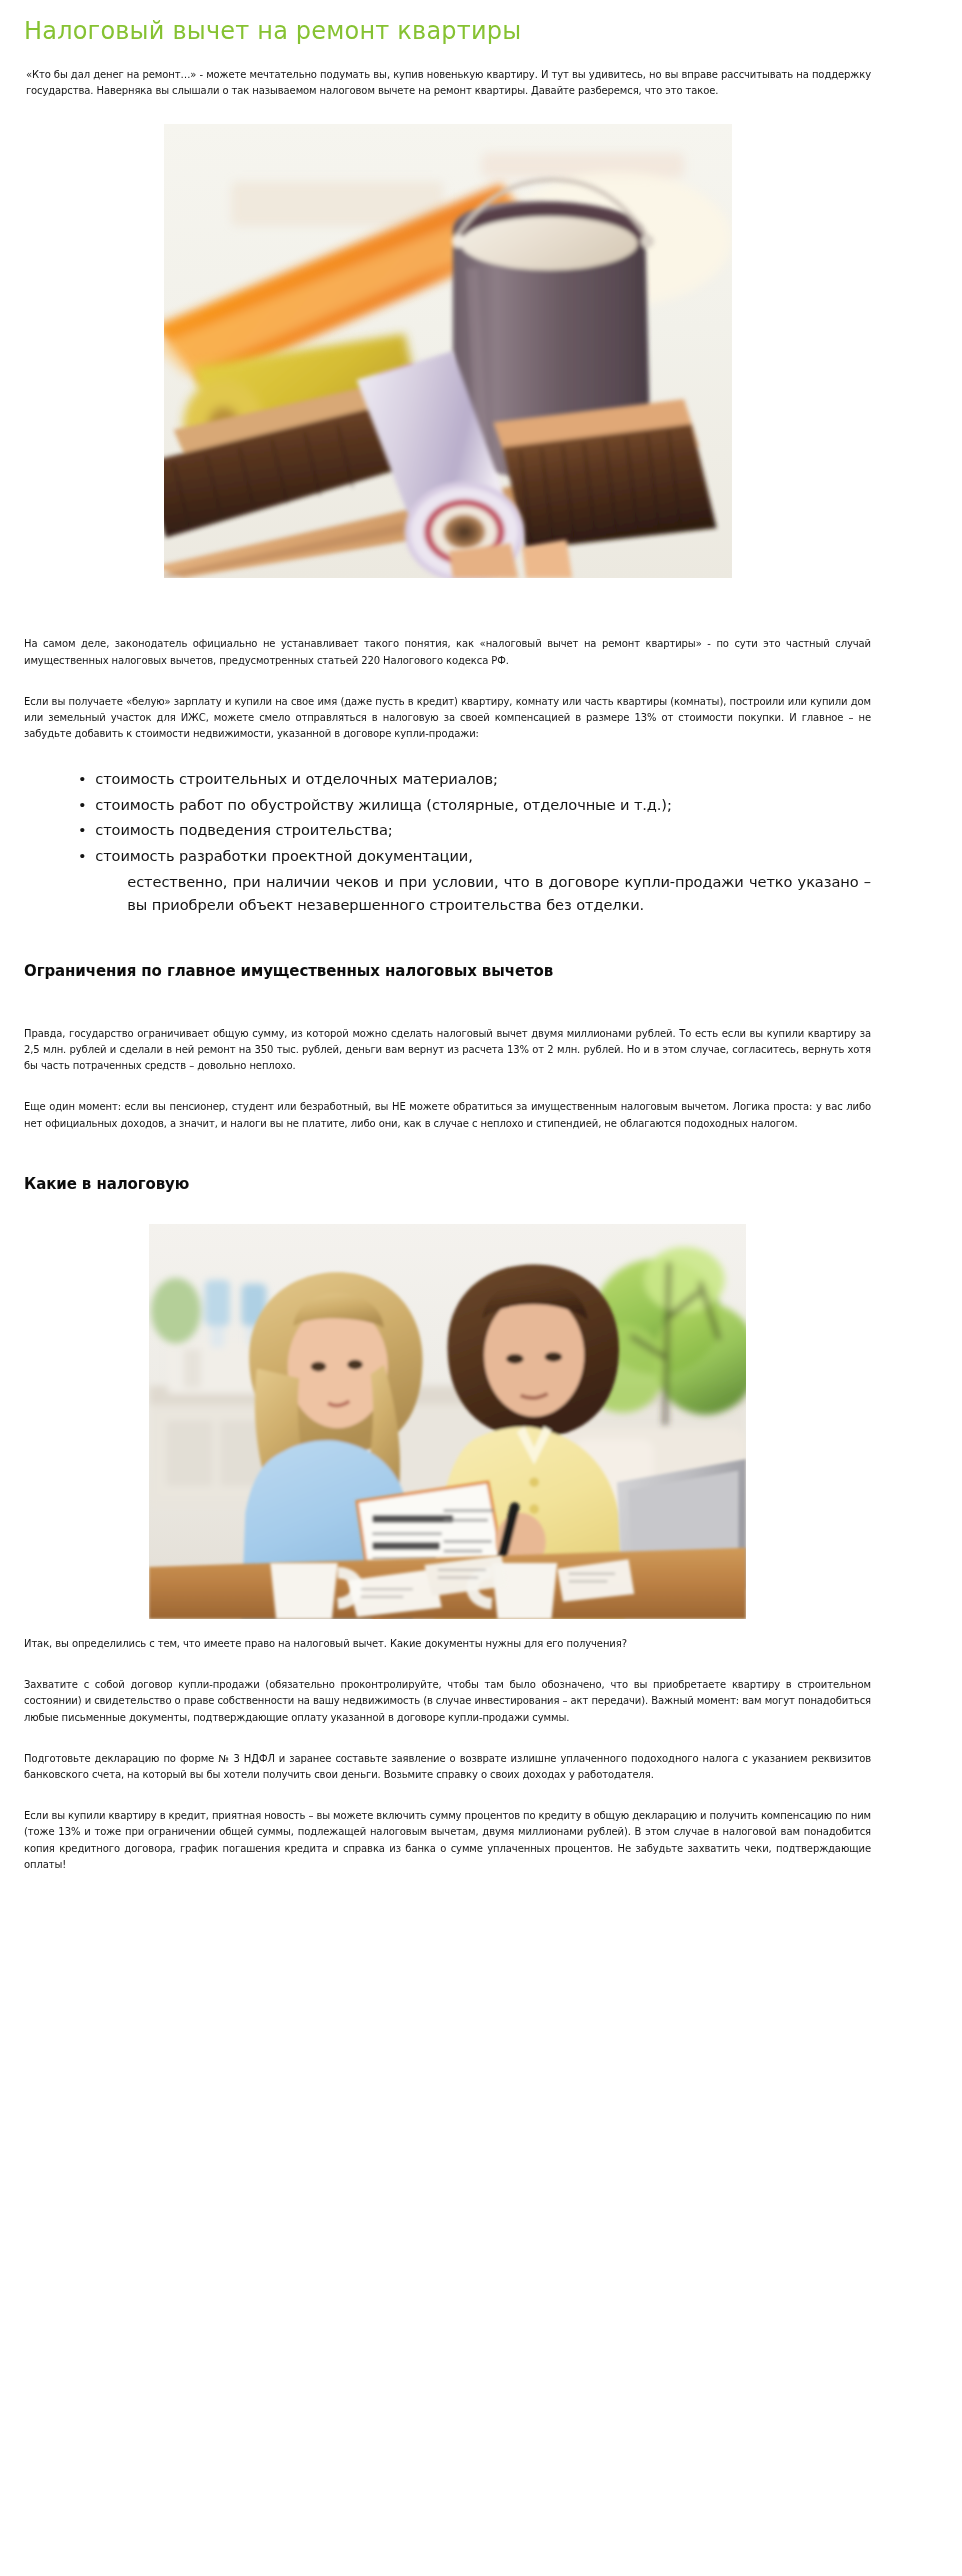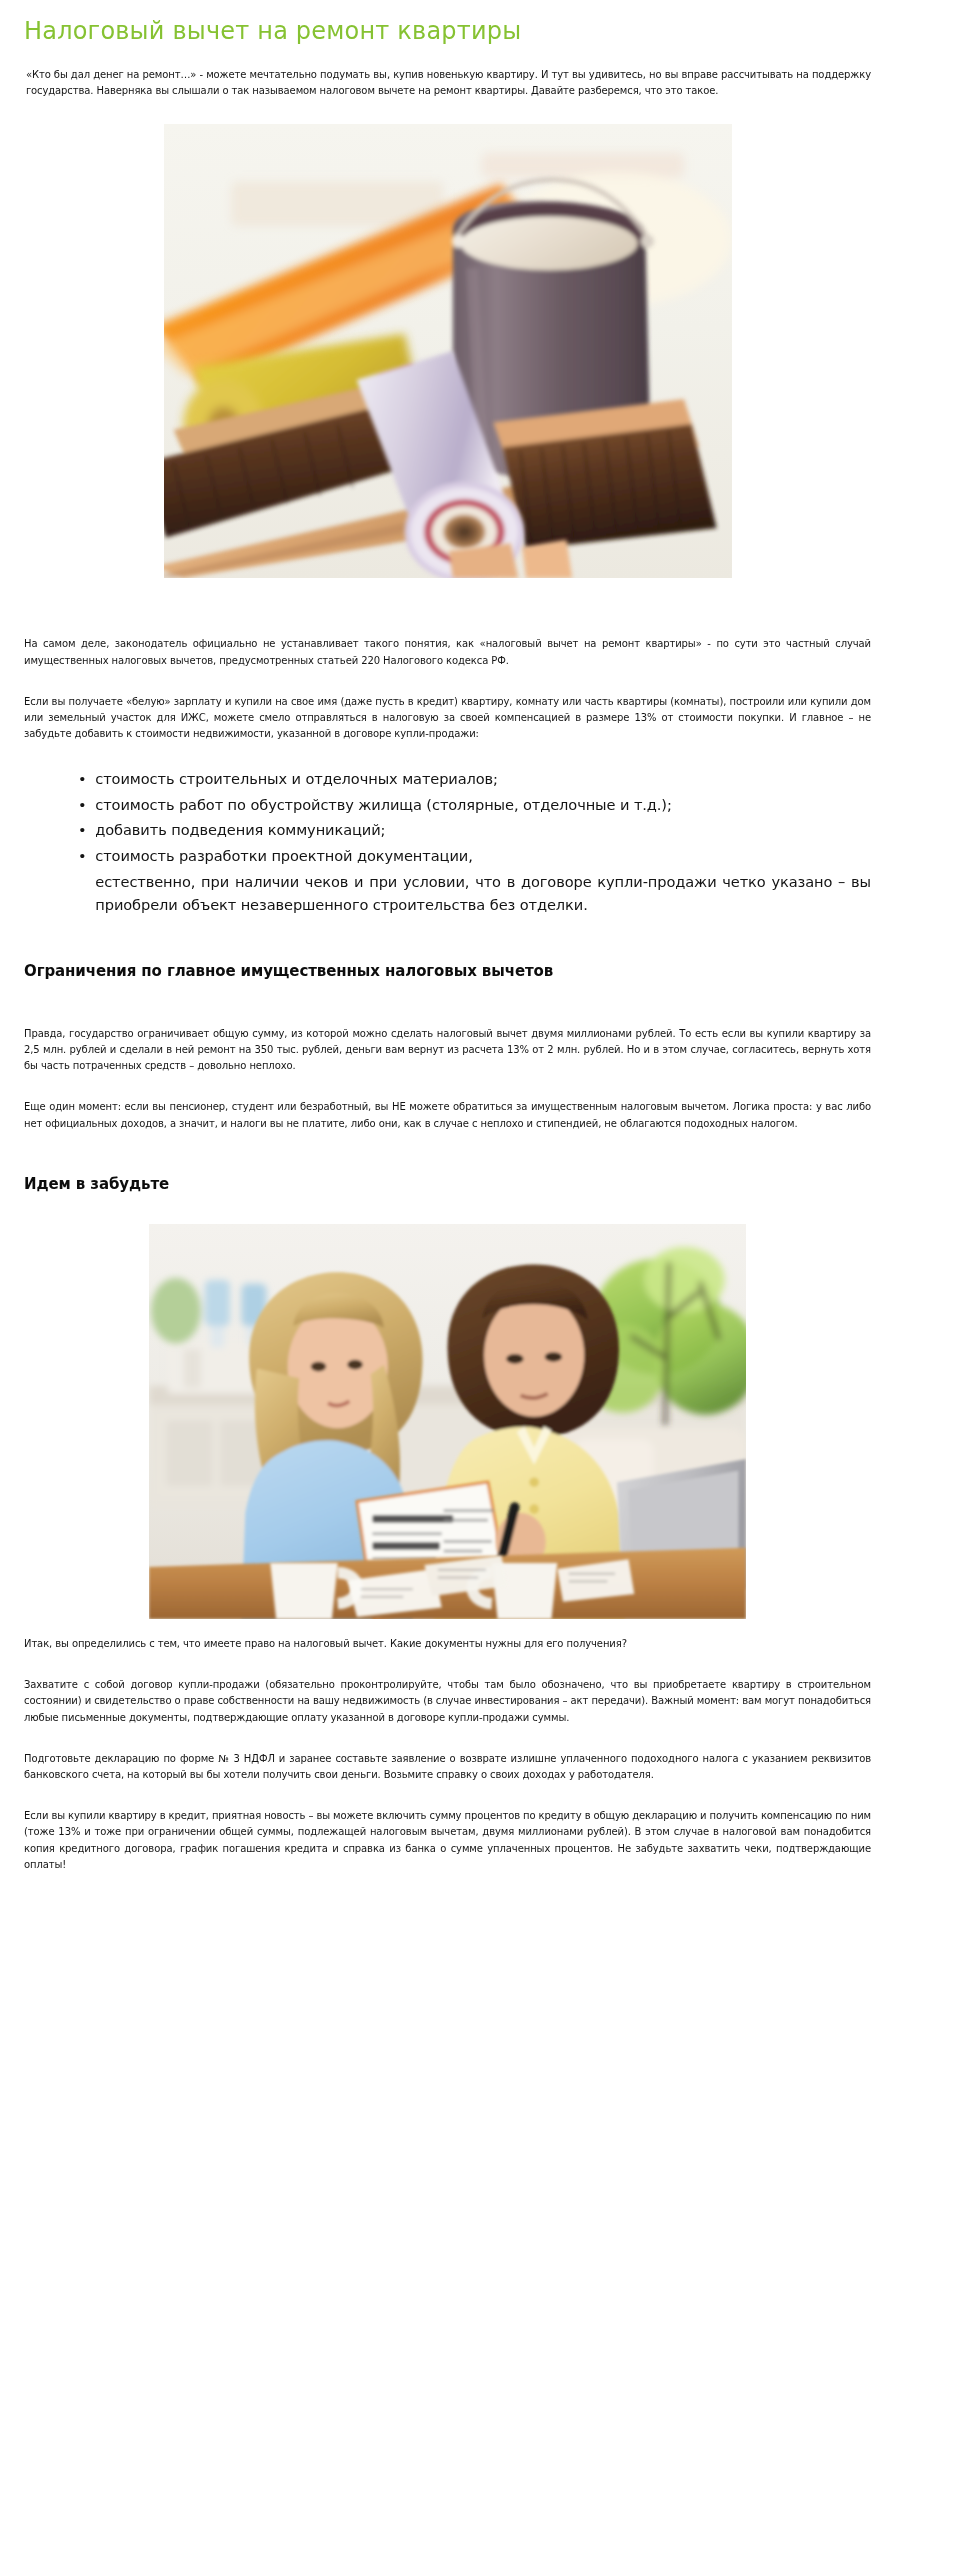--- a/index.html
+++ b/index.html
@@ -109,20 +109,21 @@
     top: 0;
     line-height: 1.62;
     font-size: 14.6px;
     color: #141414;
   }
   .bullet-note {
     display: block;
     margin-top: 1.9px;
     text-align: justify;
     text-justify: inter-word;
+    margin-left: 32px;
   }
 </style>
 </head>
 <body>
 
 <div class="page">
   <div class="content">
 
     <h1 class="article-title">Налоговый вычет на ремонт квартиры</h1>
 
@@ -277,36 +278,36 @@
       <li>
         <span class="bullet-dot">•</span>
         <span>стоимость строительных и отделочных материалов;</span>
       </li>
       <li>
         <span class="bullet-dot">•</span>
         <span>стоимость работ по обустройству жилища (столярные, отделочные и т.д.);</span>
       </li>
       <li>
         <span class="bullet-dot">•</span>
-        <span>добавить подведения коммуникаций;</span>
+        <span>стоимость подведения строительства;</span>
       </li>
       <li>
         <span class="bullet-dot">•</span>
         <span>стоимость разработки проектной документации,</span>
         <span class="bullet-note">естественно, при наличии чеков и при условии, что в договоре купли-продажи четко указано – вы приобрели объект незавершенного строительства без отделки.</span>
       </li>
     </ul>
 
     <h2 class="section-heading sh-gap-large">Ограничения по главное имущественных налоговых вычетов</h2>
 
     <p class="para">Правда, государство ограничивает общую сумму, из которой можно сделать налоговый вычет двумя миллионами рублей. То есть если вы купили квартиру за 2,5 млн. рублей и сделали в ней ремонт на 350 тыс. рублей, деньги вам вернут из расчета 13% от 2 млн. рублей. Но и в этом случае, согласитесь, вернуть хотя бы часть потраченных средств – довольно неплохо.</p>
 
     <p class="para">Еще один момент: если вы пенсионер, студент или безработный, вы НЕ можете обратиться за имущественным налоговым вычетом. Логика проста: у вас либо нет официальных доходов, а значит, и налоги вы не платите, либо они, как в случае с неплохо и стипендией, не облагаются подоходных налогом.</p>
 
-    <h2 class="section-heading sh-gap-top">Идем в забудьте</h2>
+    <h2 class="section-heading sh-gap-top">Какие в налоговую</h2>
 
     <div class="figure fig-2">
       <div class="photo photo-2">
         <svg viewBox="0 0 620 410" preserveAspectRatio="none">
           <defs>
             <linearGradient id="roomBg" x1="0" y1="0" x2="0" y2="1">
               <stop offset="0%" stop-color="#f4f2ee"></stop>
               <stop offset="55%" stop-color="#eceae4"></stop>
               <stop offset="100%" stop-color="#e2ddd4"></stop>
             </linearGradient>

